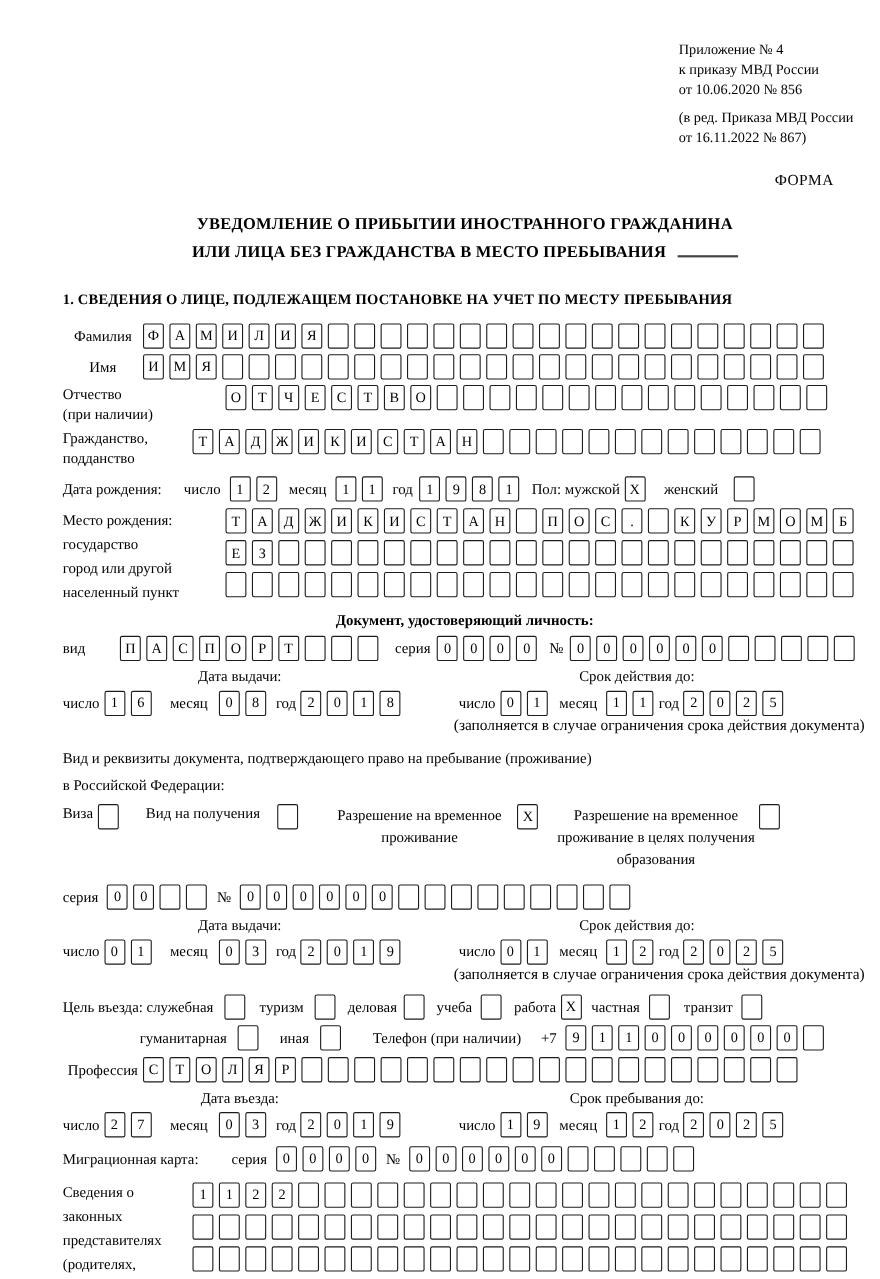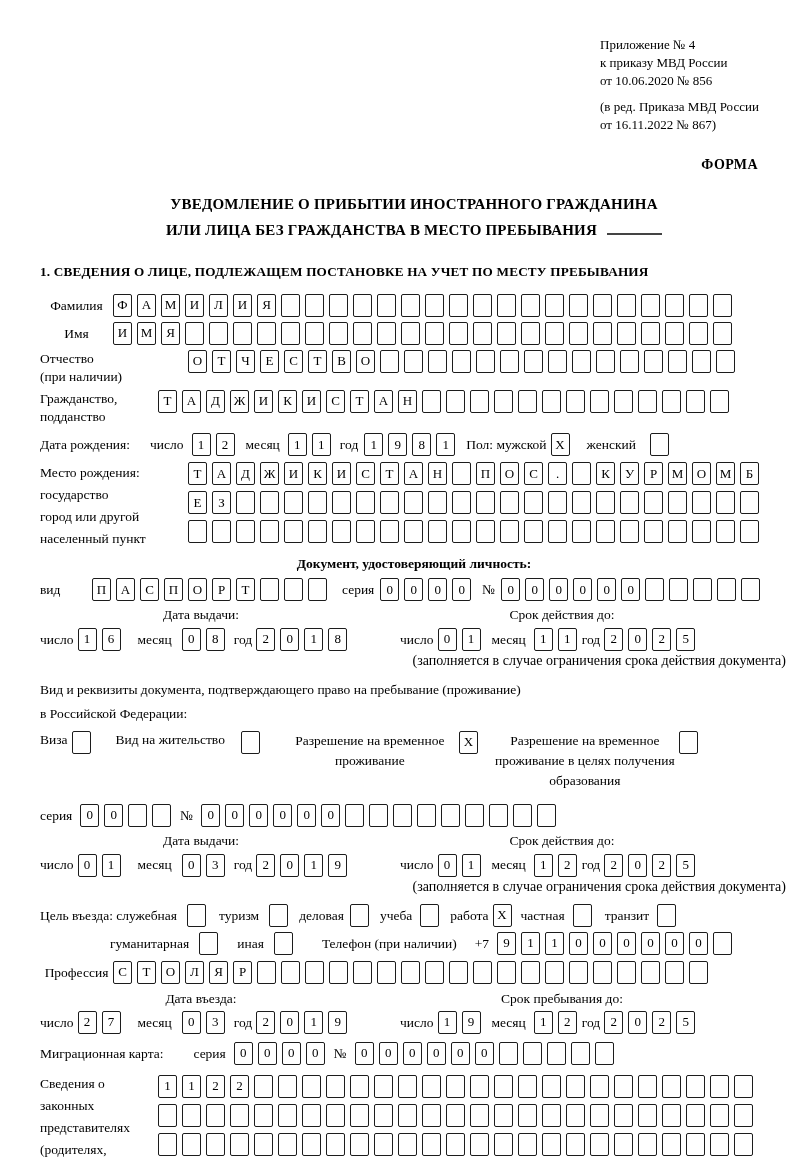--- a/index.html
+++ b/index.html
@@ -1,25 +1,25 @@
 <!DOCTYPE html>
 <html><head>
 <meta charset="utf-8">
 <style>
   html,body { margin:0; padding:0; background:#ffffff; }
   .page {
     position:relative; width:800px; height:1163px; margin:0 auto;
     background:#fff; color:#000; box-sizing:border-box;
-    padding:36px 12px 0 40px;
+    padding:36px 12px 0 57px;
     font-family:"Liberation Serif", serif; font-size:13.5px; line-height:1.3;
     overflow:hidden;
   }
   .appendix { margin-left:560px; font-size:13px; line-height:1.4; }
   .appendix .edition { margin-top:7px; }
-  .forma { text-align:right; padding-right:30px; font-weight:bold; font-size:14px; margin-top:22px; letter-spacing:.4px; }
+  .forma { text-align:right; padding-right:30px; font-weight:normal; font-size:14px; margin-top:22px; letter-spacing:.4px; }
   .title { text-align:center; font-weight:bold; font-size:15px; margin-top:18px; line-height:1.7; letter-spacing:.2px; }
   .title-underline { display:inline-block; width:55px; border-bottom:2px solid #444; margin-left:10px; vertical-align:baseline; }
   .section-heading { font-weight:bold; font-size:13.2px; margin-top:20px; margin-bottom:14px; letter-spacing:.2px; }
 
   .cells { display:inline-flex; flex:none; }
   .cell {
     display:inline-flex; flex:none; align-items:center; justify-content:center;
     width:19px; height:23px; box-sizing:border-box;
     border:1.7px solid #1c1c1c; border-radius:2px; margin-right:5px;
     font-size:13px; background:#fff;
@@ -407,21 +407,21 @@
   <div class="note">(заполняется в случае ограничения срока действия документа)</div>
 
   <div class="para">
     <div>Вид и реквизиты документа, подтверждающего право на пребывание (проживание)</div>
     <div>в Российской Федерации:</div>
   </div>
 
   <div class="visa-row">
     <span>Виза</span>
     <span class="cell ml4"></span>
-    <span class="ml20">Вид на жительство</span>
+    <span class="ml20">Вид на получения</span>
     <span class="cell ml16"></span>
     <span class="wrap-label w170 ml20">Разрешение на временное проживание</span>
     <span class="cell ml4">X</span>
     <span class="wrap-label w180 ml12">Разрешение на временное проживание в целях получения образования</span>
     <span class="cell ml4"></span>
   </div>
 
   <div class="row">
     <span>серия</span>
     <span class="cells ml8">

